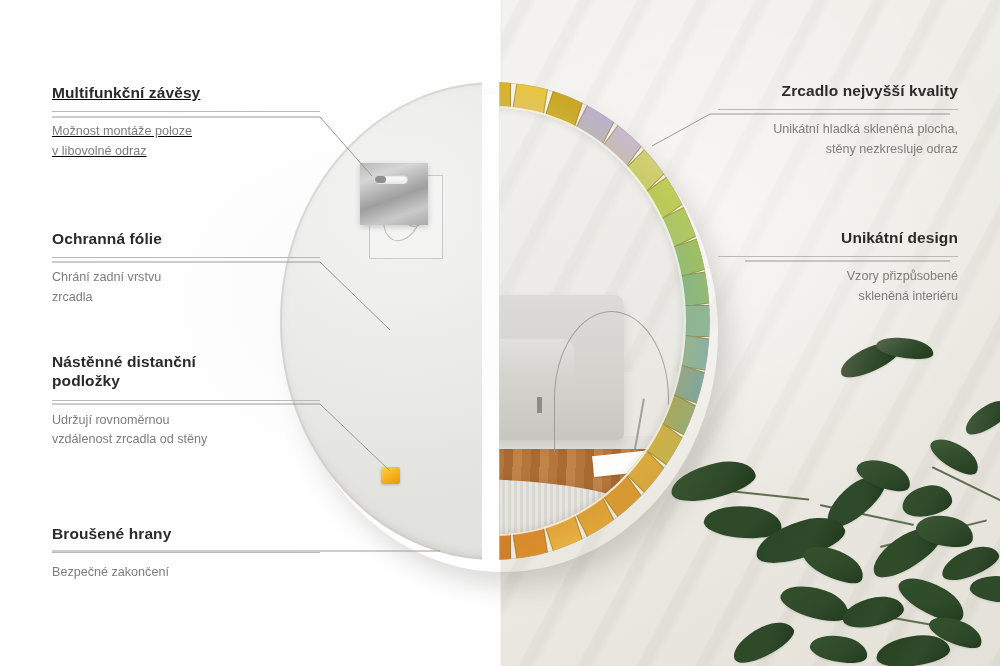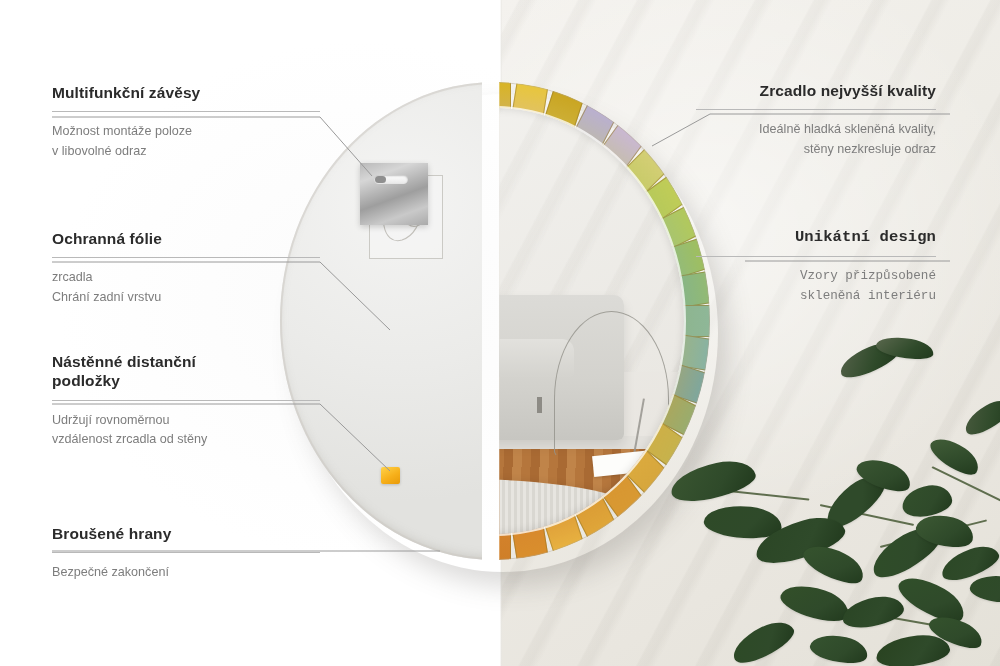--- a/index.html
+++ b/index.html
@@ -177,21 +177,21 @@
   .callout{position:absolute;}
   .callout h3{
     margin:0 0 9px 0;
     font-size:15.5px;font-weight:bold;color:#2b2b2b;letter-spacing:0.1px;line-height:1.25;
   }
   .callout .rule{height:1px;background:#b9b9b9;margin-bottom:10px;}
   .callout p{
     margin:0;font-size:12.6px;color:#7d7d7d;line-height:1.55;font-weight:normal;
   }
   .c-left{left:52px;width:268px;text-align:left;}
-  .c-right{right:64px;width:240px;text-align:right;}
+  .c-right{right:42px;width:240px;text-align:right;}
 
   
   .lines{position:absolute;left:0;top:0;width:1000px;height:666px;pointer-events:none;}
 
   
   .foliage{position:absolute;right:0;bottom:0;width:330px;height:330px;pointer-events:none;}
   .leaf{
     position:absolute;
     border-radius:58% 42% 56% 44% / 62% 58% 42% 38%;
     box-shadow:0 1px 2px rgba(0,0,0,0.10);
@@ -297,32 +297,32 @@
 
   <svg class="lines" viewBox="0 0 1000 666">
     <path d="M52 117 L320 117 L372 176" fill="none" stroke="#9a9a9a" stroke-width="1"></path>
     <path d="M52 262 L320 262 L390 330" fill="none" stroke="#9a9a9a" stroke-width="1"></path>
     <path d="M52 404 L320 404 L390 471" fill="none" stroke="#9a9a9a" stroke-width="1"></path>
     <path d="M52 551 L440 551" fill="none" stroke="#9a9a9a" stroke-width="1"></path>
     <path d="M950 114 L710 114 L652 146" fill="none" stroke="#9a9a9a" stroke-width="1"></path>
     <path d="M950 261 L745 261" fill="none" stroke="#9a9a9a" stroke-width="1"></path>
   </svg>
 
-  <div class="callout c-left" style="top:83px;">
+  <div class="callout c-left" style="top:83px;text-decoration:underline;">
     <h3>Multifunkční závěsy</h3>
     <div class="rule"></div>
     <p>Možnost montáže poloze</p>
     <p>v libovolné odraz</p>
   </div>
 
   <div class="callout c-left" style="top:229px;">
     <h3>Ochranná fólie</h3>
     <div class="rule"></div>
+    <p>Chrání zadní vrstvu</p>
     <p>zrcadla</p>
-    <p>Chrání zadní vrstvu</p>
   </div>
 
   <div class="callout c-left" style="top:524px;">
     <h3>Broušené hrany</h3>
     <div class="rule"></div>
     <p>Bezpečné zakončení</p>
   </div>
 
   <div class="callout c-left" style="top:352px;">
     <h3>
@@ -330,25 +330,25 @@
       <span>podložky</span>
     </h3>
     <div class="rule"></div>
     <p>Udržují rovnoměrnou</p>
     <p>vzdálenost zrcadla od stěny</p>
   </div>
 
   <div class="callout c-right" style="top:81px;">
     <h3>Zrcadlo nejvyšší kvality</h3>
     <div class="rule"></div>
-    <p>Ideálně hladká skleněná kvality,</p>
+    <p>Unikátní hladká skleněná plocha,</p>
     <p>stěny nezkresluje odraz</p>
   </div>
 
-  <div class="callout c-right" style="top:228px;font-family:Liberation Mono, monospace;">
+  <div class="callout c-right" style="top:228px;">
     <h3>Unikátní design</h3>
     <div class="rule"></div>
     <p>Vzory přizpůsobené</p>
     <p>skleněná interiéru</p>
   </div>
 
   <div class="foliage" id="foliage">
       <div class="stem" style="left: 190px; top: 30px; width: 70px; height: 1.6px; transform: rotate(-18deg);"></div>
       <div class="stem" style="left: 150px; top: 168px; width: 96px; height: 1.6px; transform: rotate(12deg);"></div>
       <div class="stem" style="left: 20px; top: 150px; width: 120px; height: 1.6px; transform: rotate(6deg);"></div>

